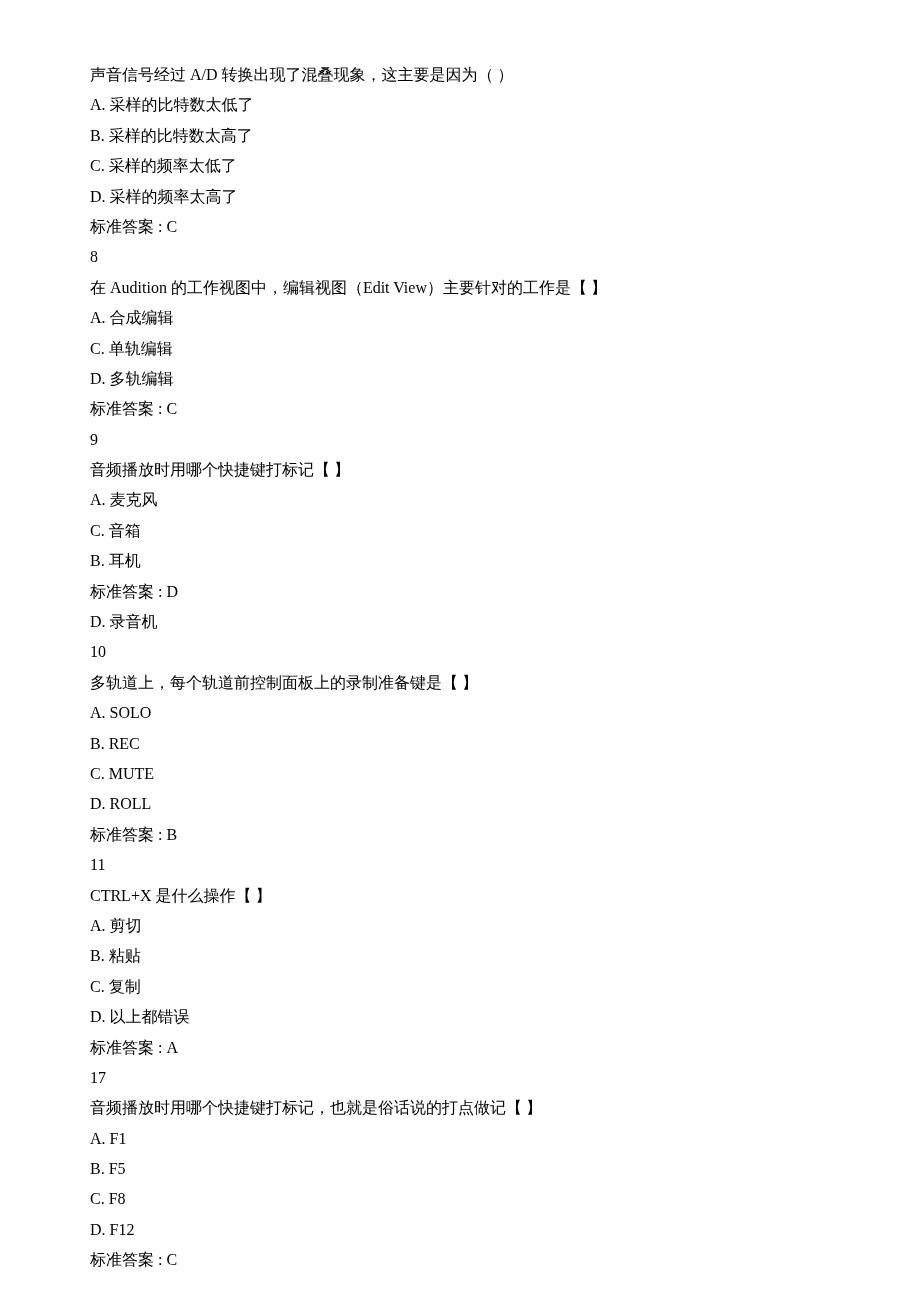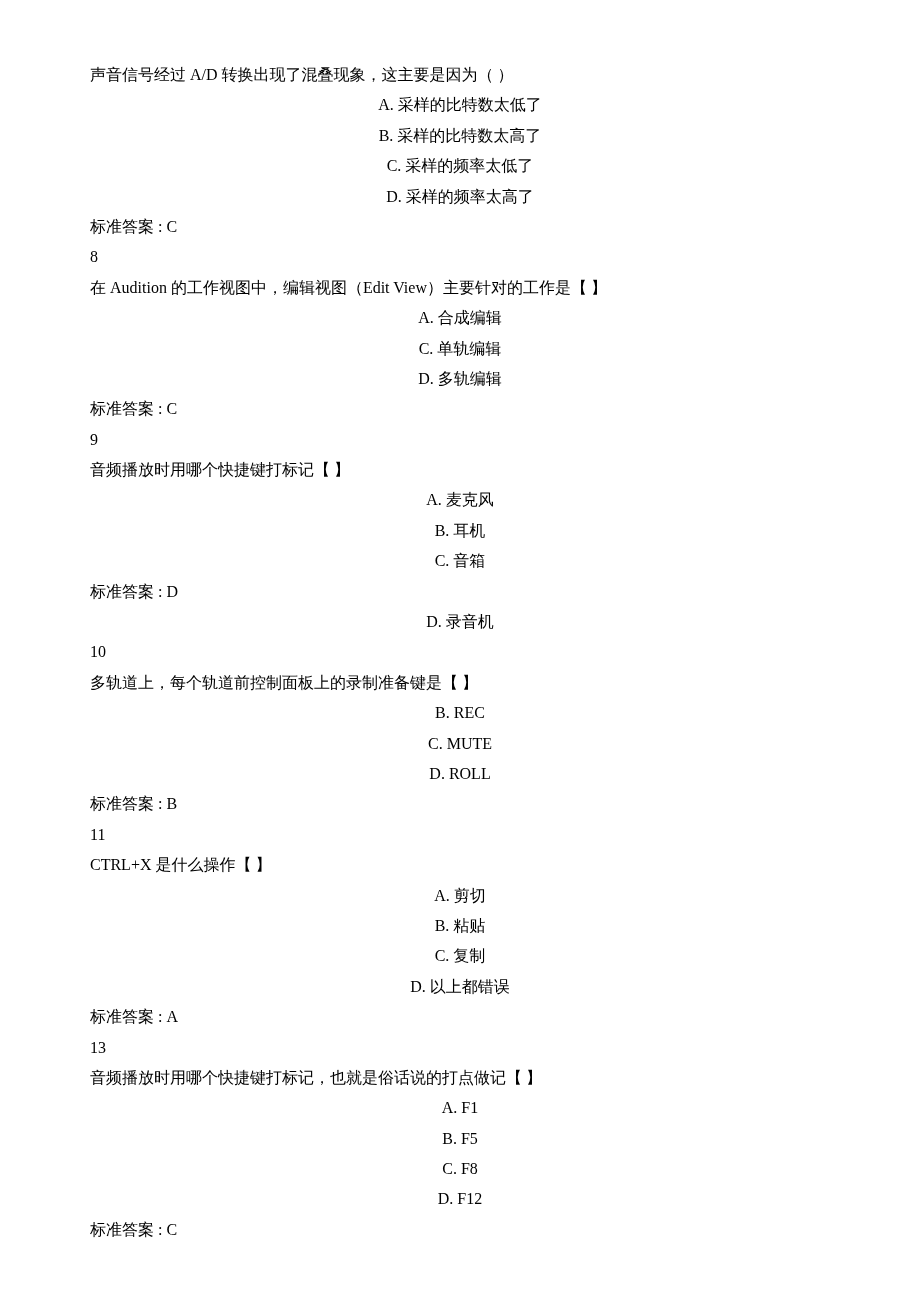--- a/index.html
+++ b/index.html
@@ -17,21 +17,20 @@
       width: 920px;
     }
     .question-block {
       margin-bottom: 0;
     }
     .line {
       display: block;
     }
     .option-indent {
       padding-left: 0;
-      text-align: center;
     }
   </style>
 </head>
 <body>
 
 <div class="document">
 
   <div class="question-block">
     <span class="line">声音信号经过 A/D 转换出现了混叠现象，这主要是因为（  ）</span>
     <span class="line option-indent">A.    采样的比特数太低了</span>
@@ -47,47 +46,48 @@
     <span class="line option-indent">A.    合成编辑</span>
     <span class="line option-indent">C.    单轨编辑</span>
     <span class="line option-indent">D.    多轨编辑</span>
     <span class="line">标准答案 : C</span>
   </div>
 
   <div class="question-block">
     <span class="line">9</span>
     <span class="line">音频播放时用哪个快捷键打标记【 】</span>
     <span class="line option-indent">A.    麦克风</span>
+    <span class="line option-indent">C.    音箱</span>
     <span class="line option-indent">B.    耳机</span>
-    <span class="line option-indent">C.    音箱</span>
     <span class="line">标准答案 : D</span>
     <span class="line option-indent">D.    录音机</span>
   </div>
 
   <div class="question-block">
     <span class="line">10</span>
     <span class="line">多轨道上，每个轨道前控制面板上的录制准备键是【 】</span>
+    <span class="line option-indent">A.    SOLO</span>
     <span class="line option-indent">B.    REC</span>
     <span class="line option-indent">C.    MUTE</span>
     <span class="line option-indent">D.    ROLL</span>
     <span class="line">标准答案 : B</span>
   </div>
 
   <div class="question-block">
     <span class="line">11</span>
     <span class="line">CTRL+X 是什么操作【 】</span>
     <span class="line option-indent">A.    剪切</span>
     <span class="line option-indent">B.    粘贴</span>
     <span class="line option-indent">C.    复制</span>
     <span class="line option-indent">D.    以上都错误</span>
     <span class="line">标准答案 : A</span>
   </div>
 
   <div class="question-block">
-    <span class="line">13</span>
+    <span class="line">17</span>
     <span class="line">音频播放时用哪个快捷键打标记，也就是俗话说的打点做记【 】</span>
     <span class="line option-indent">A.    F1</span>
     <span class="line option-indent">B.    F5</span>
     <span class="line option-indent">C.    F8</span>
     <span class="line option-indent">D.    F12</span>
     <span class="line">标准答案 : C</span>
   </div>
 
 </div>
 

